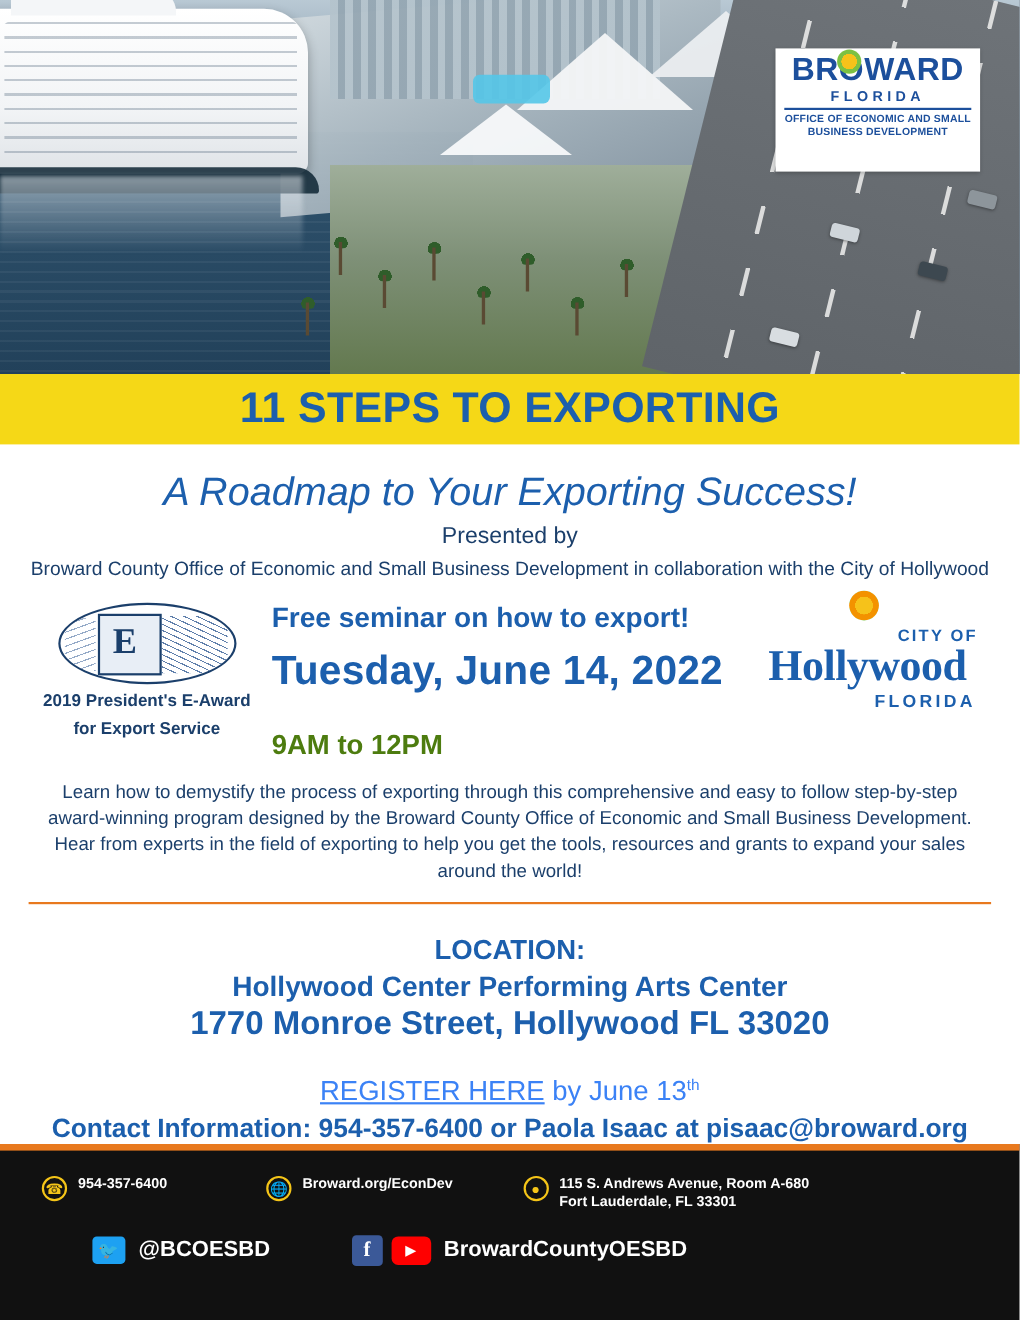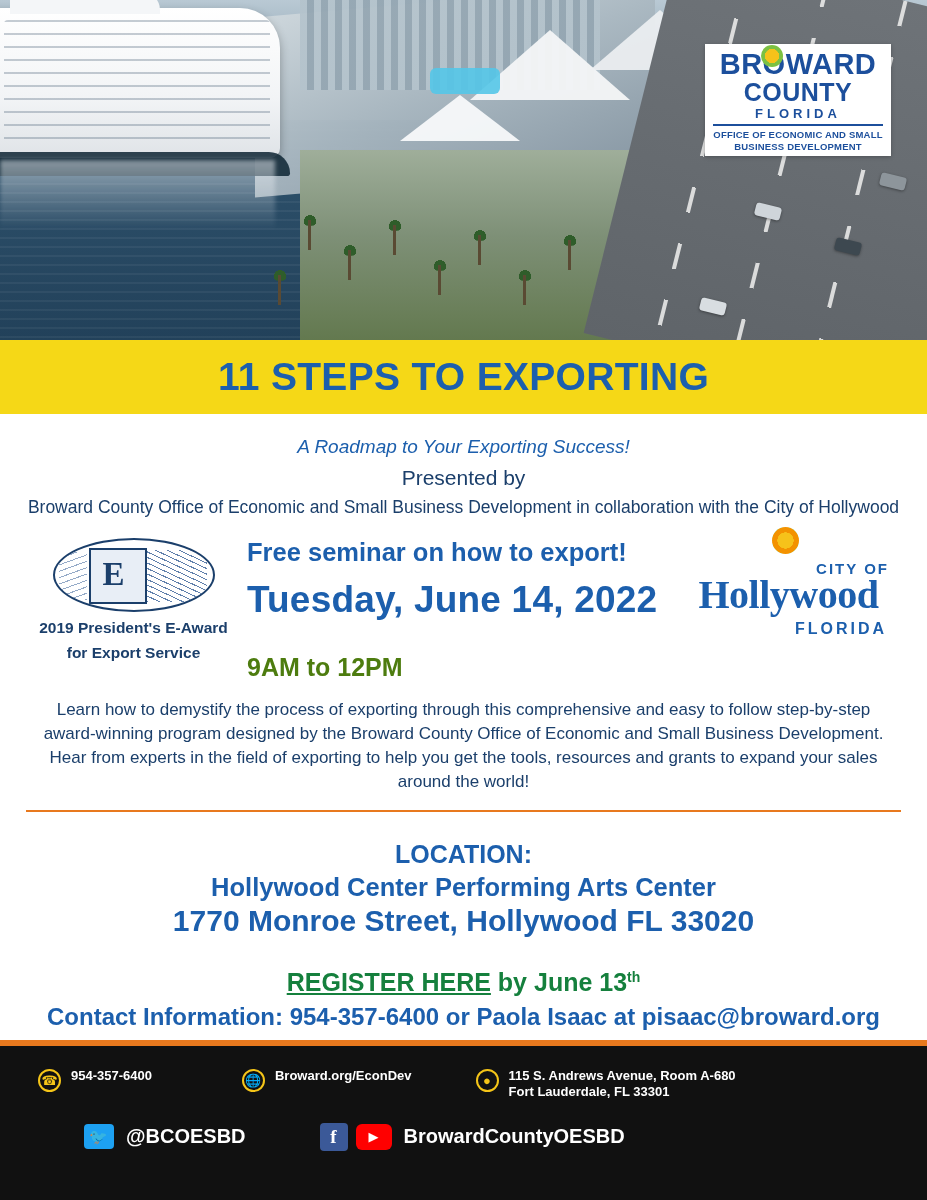--- a/index.html
+++ b/index.html
@@ -135,31 +135,31 @@
   .logo-sub {
     font-size: 9.5px; font-weight: bold; color: #1c4f9c; line-height: 1.25; letter-spacing: .2px;
   }
   .logo-sun {
     position: absolute; left: 56px; top: 1px; width: 22px; height: 22px; border-radius: 50%;
     background: radial-gradient(circle, #f6c21a 0 45%, #7cc142 46% 100%);
   }
 
   
   .title-bar {
-    background: #f5d817; height: 74px;
+    background: #f5d817; height: 64px;
     display: flex; align-items: center; justify-content: center;
   }
   .title-bar h1 {
     color: #1c5fad; font-size: 39px; font-weight: bold; letter-spacing: .3px;
   }
 
   
   .body-wrap { padding: 0 26px; }
   .tagline {
-    text-align: center; color: #1c5fad; font-size: 19px; font-style: italic;
+    text-align: center; color: #1c5fad; font-size: 36px; font-style: italic;
     margin-top: 22px; font-weight: normal;
   }
   .presented {
     text-align: center; color: #1b3f6b; font-size: 21px; margin-top: 8px;
   }
   .presented-sub {
     text-align: center; color: #1b3f6b; font-size: 17.5px; line-height: 1.35; margin-top: 6px;
   }
 
   .mid-row {
@@ -229,21 +229,21 @@
   }
 
   .divider { height: 2px; background: #e8791e; margin: 16px 0 0 0; }
 
   .location-block { text-align: center; margin-top: 22px; }
   .loc-label { color: #1c5fad; font-size: 25px; font-weight: bold; margin-top: 28px; }
   .loc-1 { color: #1c5fad; font-size: 25.5px; font-weight: bold; margin-top: 4px; }
   .loc-2 { color: #1c5fad; font-size: 30px; font-weight: bold; margin-top: 2px; }
 
   .register-block { text-align: center; margin-top: 30px; }
-  .register-line { color: #15803d; font-size: 25px; font-weight: bold; }
+  .register-line { color: #3b82f6; font-size: 25px; font-weight: normal; }
   .register-link { text-decoration: underline; cursor: pointer; }
   .sup { font-size: 14px; vertical-align: super; }
   .contact-line { color: #1c5fad; font-size: 24px; font-weight: bold; margin-top: 6px; }
 
   
   .footer {
     position: absolute; left: 0; bottom: 0; width: 100%; height: 160px;
     background: #111111; border-top: 6px solid #e8791e;
     color: #ffffff; padding: 22px 30px 0 30px;
   }
@@ -349,21 +349,20 @@
     <div class="car" style="left:880px;top:175px;background:#8d959b"></div>
 
     <div class="ship">
         <div class="ship-lines"></div>
       </div>
     <div class="ship-reflect"></div>
 
     <div class="logo-badge">
       <span class="logo-broward">BROWARD</span>
       <div class="logo-sun"></div>
-      <div class="logo-county">COUNTY</div>
       <div class="logo-florida">FLORIDA</div>
       <div class="logo-sub">OFFICE OF ECONOMIC AND SMALL BUSINESS DEVELOPMENT</div>
     </div>
   </div>
 
   <div class="title-bar">
     <h1>11 STEPS TO EXPORTING</h1>
   </div>
 
   <div class="body-wrap">

